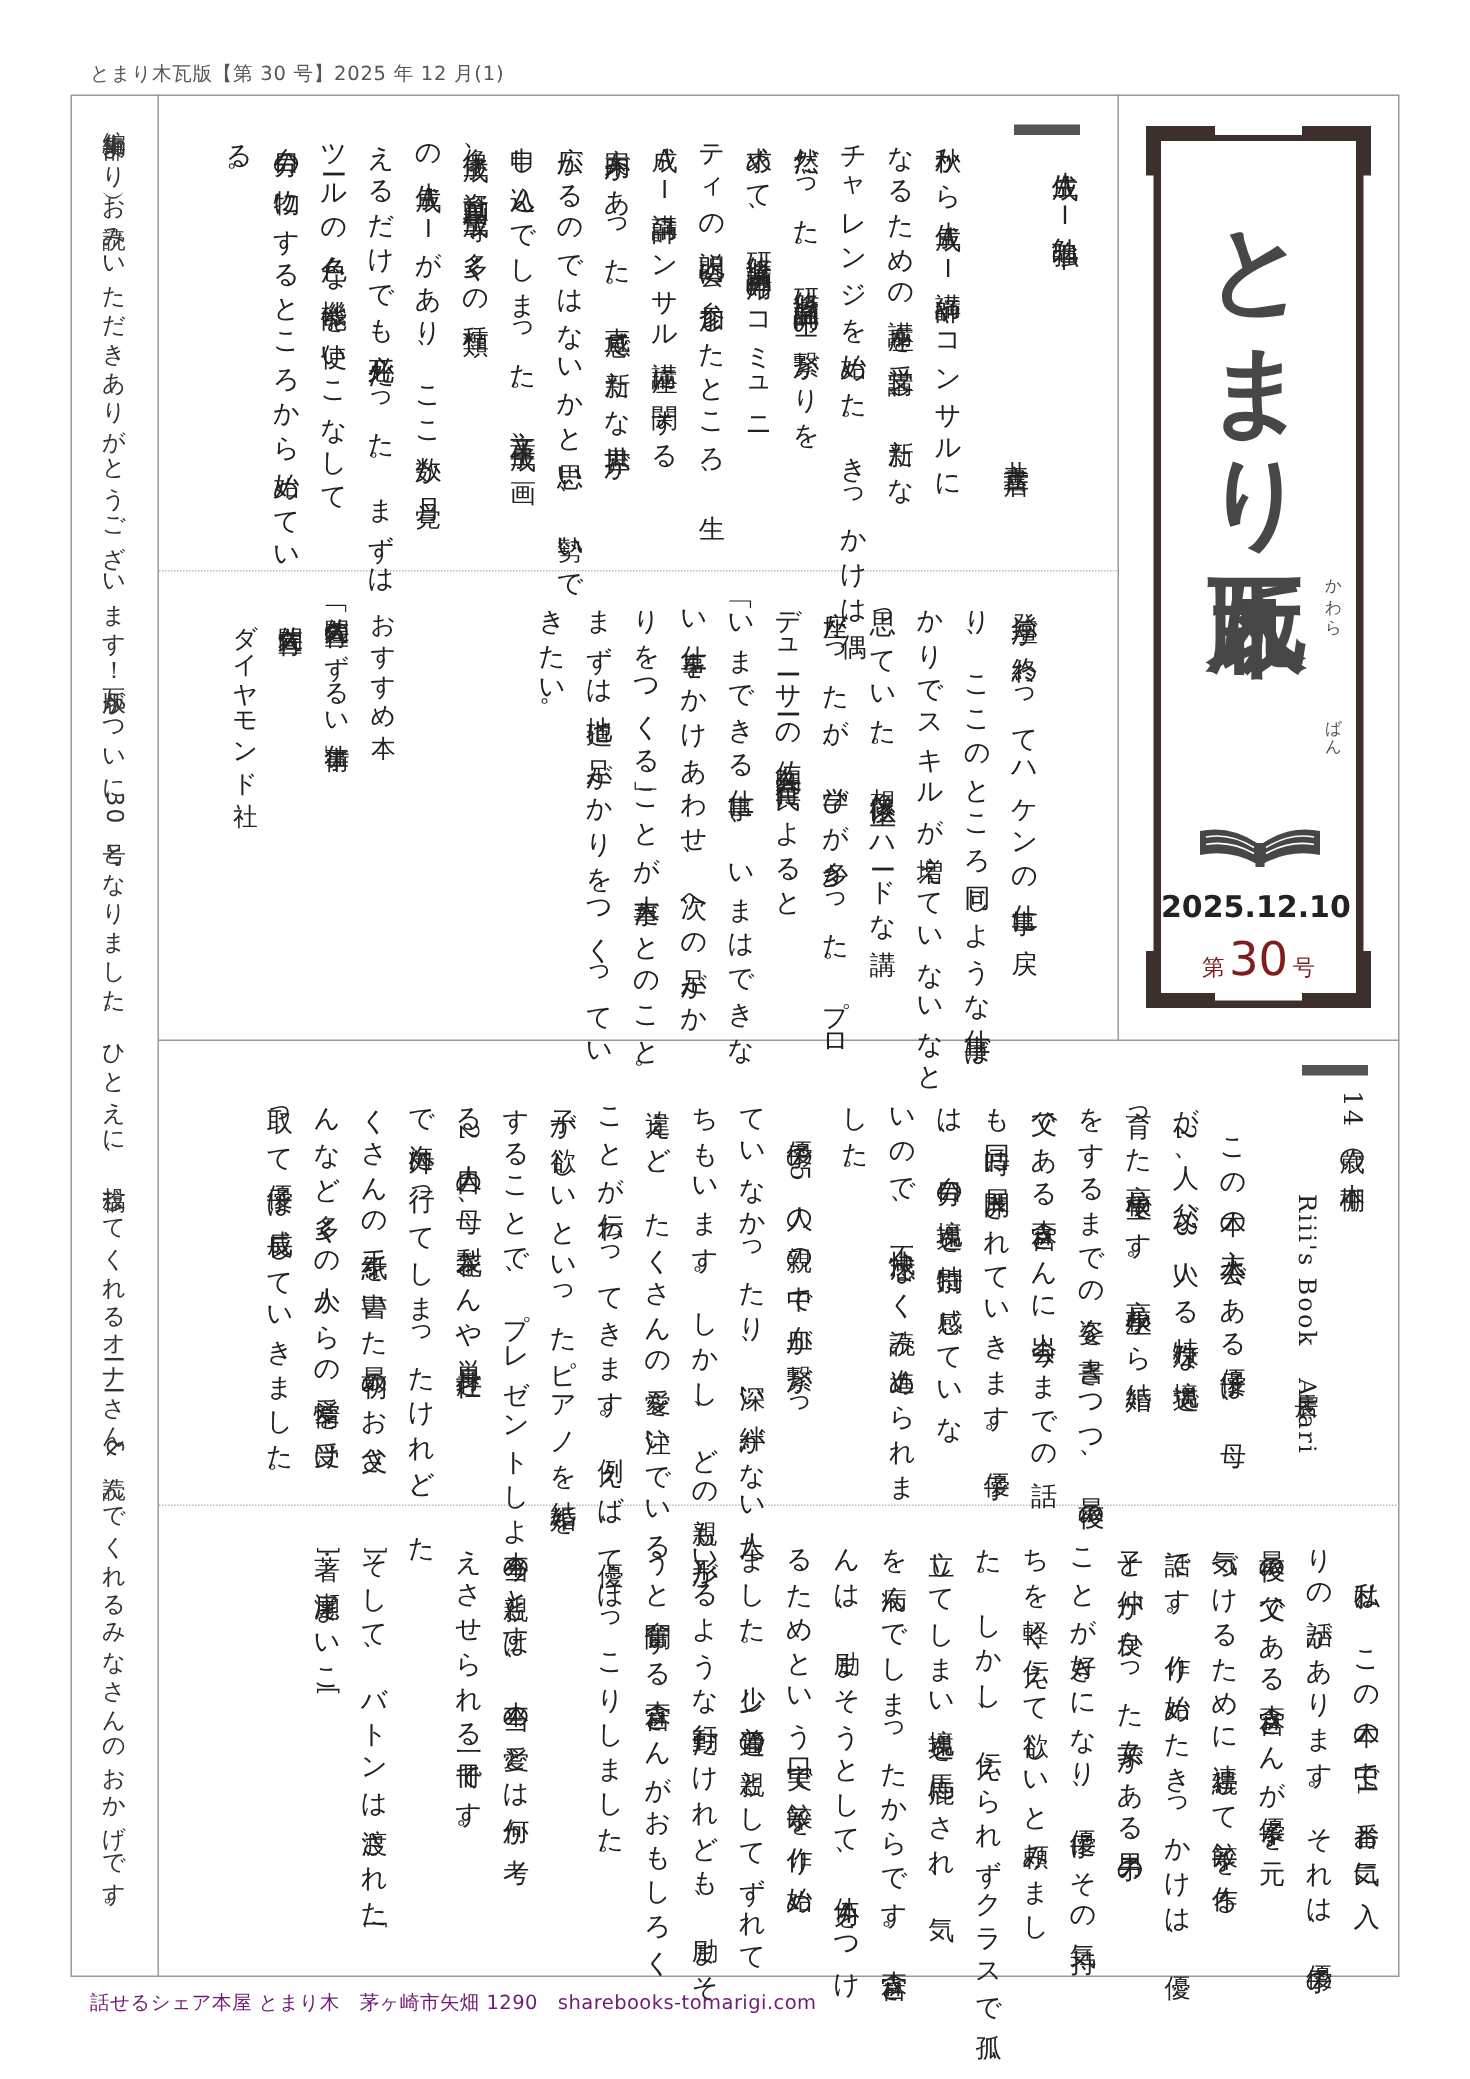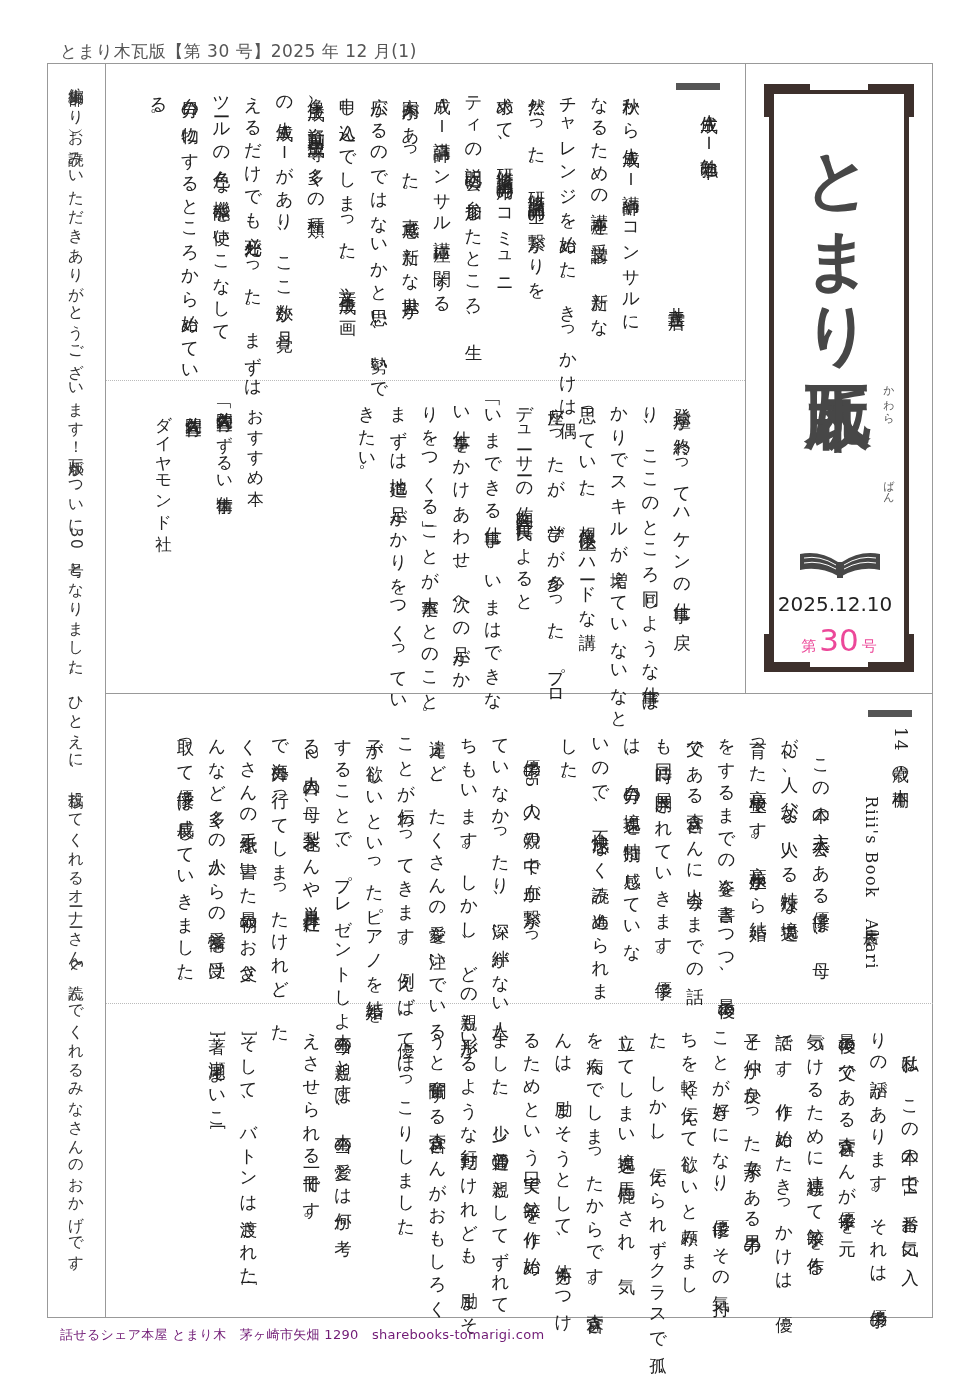--- a/index.html
+++ b/index.html
@@ -1,19 +1,19 @@
 <!DOCTYPE html>
 <html><head>
 <meta charset="utf-8">
 <style>
   html, body { margin:0; padding:0; background:#ffffff; }
   body { width:980px; height:1386px; position:relative; overflow:hidden;
          font-family:"DejaVu Serif","Liberation Serif",serif; color:#222; }
   .header-line { position:absolute; left:60px; top:40px; font-family:"DejaVu Sans","Liberation Sans",sans-serif;
-                 font-size:17px; color:#555; letter-spacing:0.5px; }
+                 font-size:13px; color:#555; letter-spacing:0.5px; }
   .frame { position:absolute; left:47px; top:63px; width:886px; height:1255px; border:1.5px solid #999; box-sizing:border-box; }
   .editor-col { position:absolute; left:47px; top:63px; width:59px; height:1255px; border-right:1.5px solid #999; box-sizing:border-box; }
   .editor-text { position:absolute; left:14px; top:12px; writing-mode:vertical-rl; font-family:"DejaVu Sans","Liberation Sans",sans-serif;
                  font-size:15.5px; line-height:30px; color:#333; letter-spacing:1.6px; white-space:nowrap; }
   .hline { position:absolute; left:106px; width:827px; height:0; border-top:1.5px solid #999; }
   .dotline { position:absolute; height:0; border-top:1.5px dotted #bbb; }
   .vline { position:absolute; width:0; border-left:1.5px solid #999; }
   .vtext { position:absolute; writing-mode:vertical-rl; font-size:17.5px; line-height:31.5px; letter-spacing:3.2px; color:#222; white-space:pre; }
   .title-bar { position:absolute; height:7px; background:#555; }
   .heading { position:absolute; writing-mode:vertical-rl; font-size:18px; letter-spacing:2px; white-space:nowrap; color:#222; }
@@ -21,22 +21,22 @@
   .mast-outer { position:absolute; left:764px; top:84px; width:150px; height:588px; background:#3d302c; box-sizing:border-box; }
   .mast-notch-t { position:absolute; left:810px; top:84px; width:58px; height:6px; background:#fff; }
   .mast-notch-b { position:absolute; left:810px; top:661px; width:58px; height:6px; background:#fff; }
   .mast-notch-l { position:absolute; left:764px; top:117px; width:5px; height:517px; background:#fff; }
   .mast-notch-r { position:absolute; left:909px; top:117px; width:5px; height:517px; background:#fff; }
   .mast-inner { position:absolute; left:774px; top:94px; width:130px; height:568px; background:#fff; }
   .mast-title { position:absolute; left:803px; top:108px; writing-mode:vertical-rl; font-family:"DejaVu Sans","Liberation Sans",sans-serif;
                 font-weight:bold; font-size:66px; letter-spacing:0px; line-height:70px; color:#474747; white-space:nowrap; }
   .ruby { position:absolute; writing-mode:vertical-rl; font-family:"DejaVu Sans","Liberation Sans",sans-serif; font-size:11px; color:#555; letter-spacing:1px; }
   .book-icon { position:absolute; left:798px; top:548px; }
-  .mast-date { position:absolute; left:774px; width:122px; top:592px; text-align:center; font-family:"DejaVu Sans","Liberation Sans",sans-serif; font-size:20px; color:#222; }
-  .mast-issue { position:absolute; left:774px; width:130px; top:622px; text-align:center; font-family:"DejaVu Sans","Liberation Sans",sans-serif; color:#ec4899; }
+  .mast-date { position:absolute; left:774px; width:122px; top:592px; text-align:center; font-family:"DejaVu Sans","Liberation Sans",sans-serif; font-size:20px; color:#222;font-weight:bold; }
+  .mast-issue { position:absolute; left:774px; width:130px; top:622px; text-align:center; font-family:"DejaVu Sans","Liberation Sans",sans-serif; color:#7f1d1d; }
   .mast-issue .sm { font-size:15px; }
   .mast-issue .big { font-size:31px; margin:0 3px; }
   .footer-line { position:absolute; left:60px; top:1326px; font-family:"DejaVu Sans","Liberation Sans",sans-serif; font-size:13px; color:#701a75; letter-spacing:0.3px; white-space:pre; }
 </style>
 </head>
 <body>
 
 <div class="header-line">とまり木瓦版【第 30 号】2025 年 12 月(1)</div>
 
 <div class="frame"></div>

